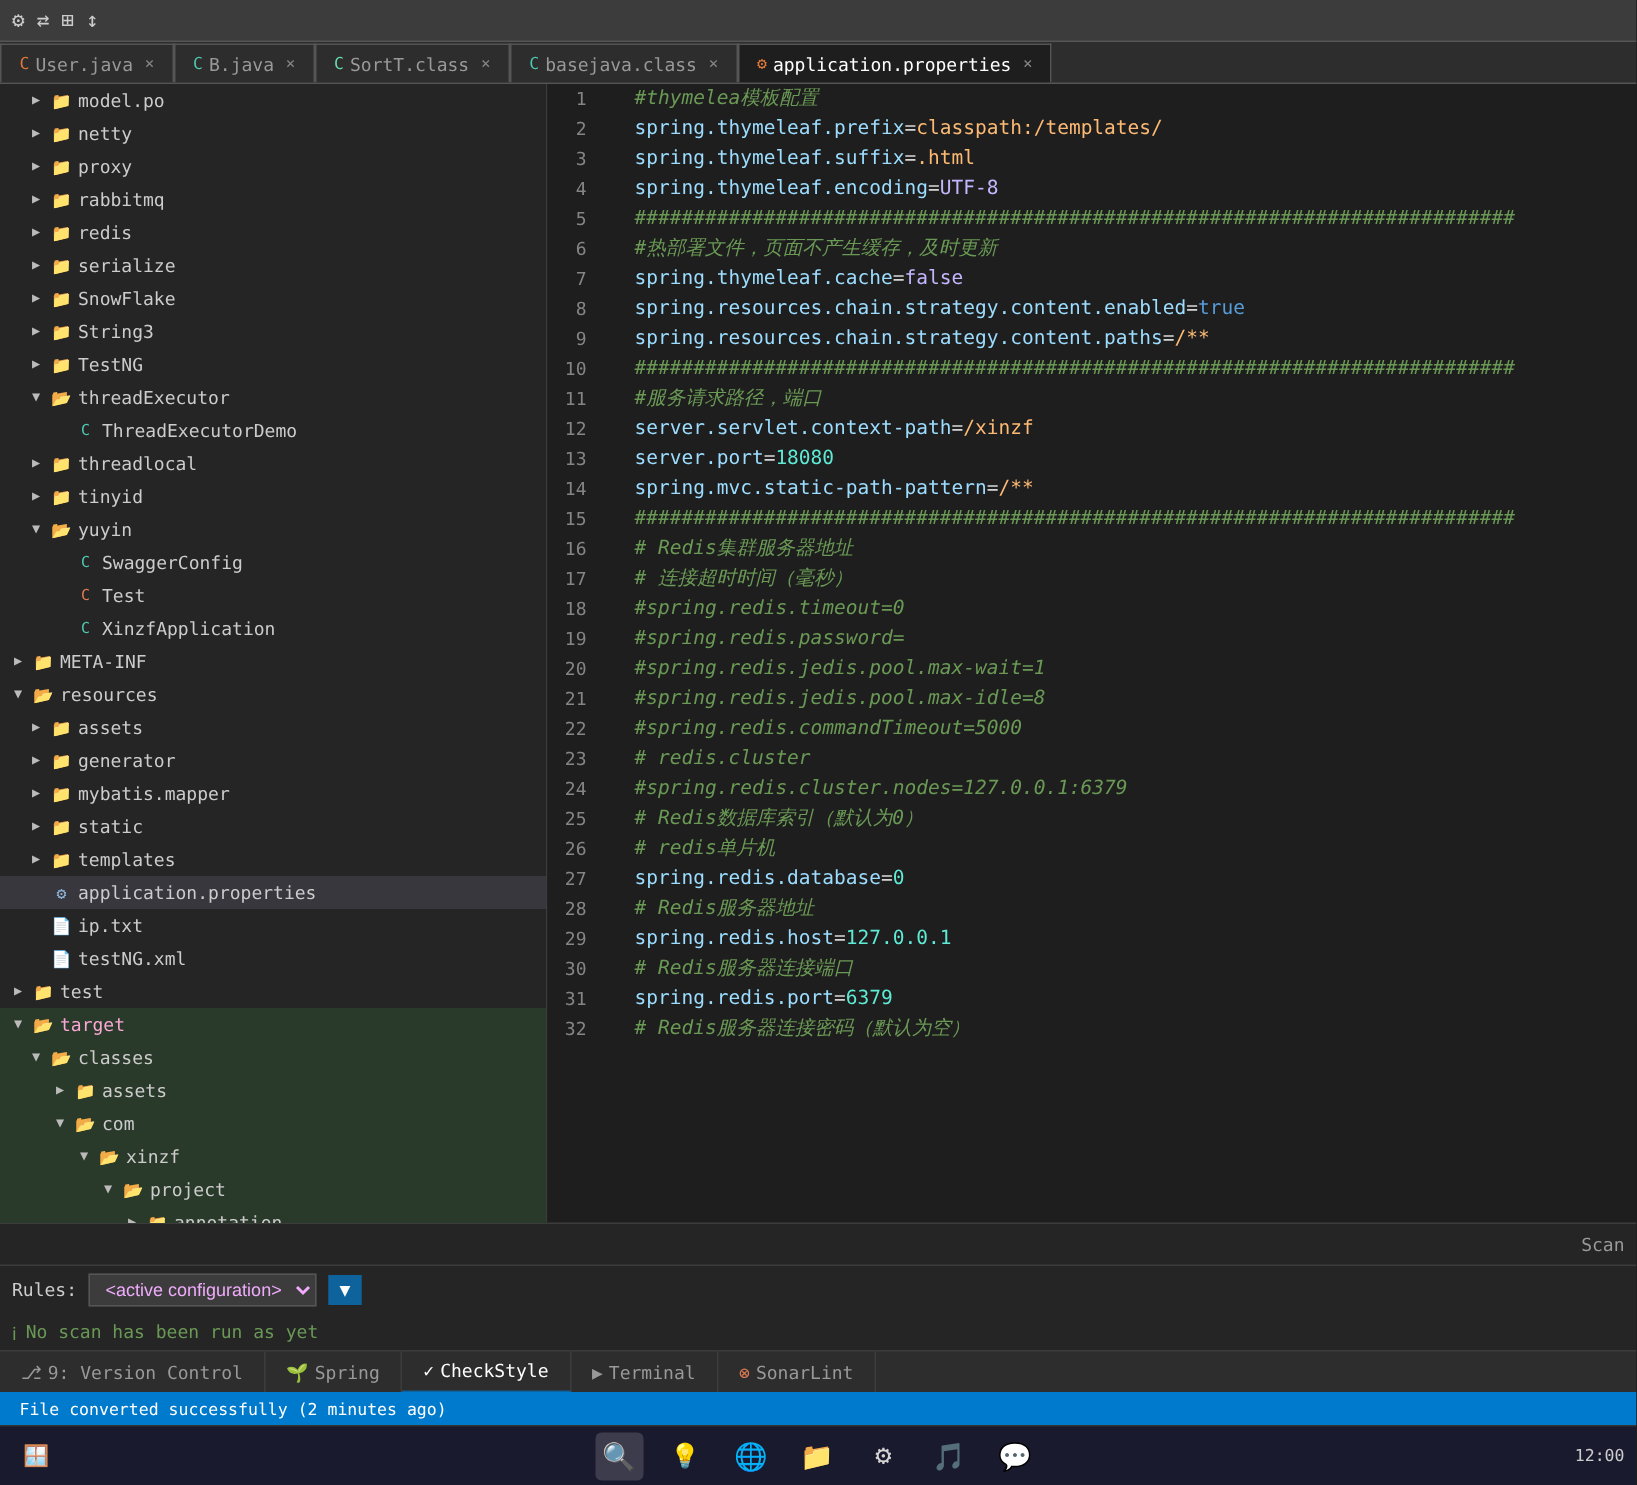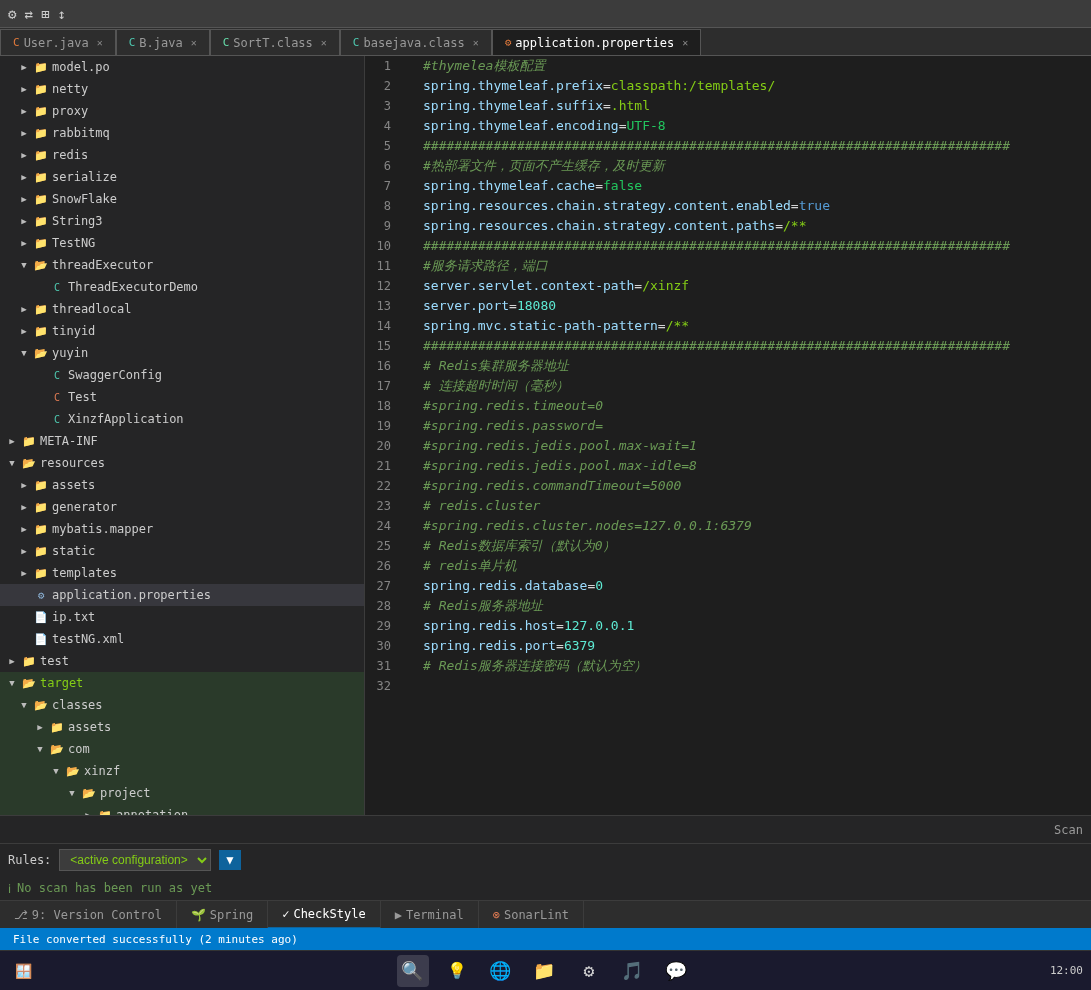--- a/index.html
+++ b/index.html
@@ -170,23 +170,23 @@
       line-height: 20px;
       font-size: 13px;
     }
     .code-line {
       height: 20px;
       white-space: pre;
     }
 
     
     .c-comment { color: #6a9955; font-style: italic; }
-    .c-value-blue { color: #22c55e; }
+    .c-value-blue { color: #c4b5fd; }
     .c-value-green { color: #5eead4; }
-    .c-string { color: #84cc16; }
+    .c-string { color: #fdba74; }
     .c-prop { color: #9cdcfe; }
     .c-eq { color: #d4d4d4; }
     .c-true { color: #569cd6; }
 
     
     .bottom-panel {
       background: #252526;
       border-top: 1px solid #3c3c3c;
       flex-shrink: 0;
     }
@@ -207,21 +207,21 @@
       display: flex;
       align-items: center;
       padding: 0 8px;
       gap: 8px;
       font-size: 12px;
       color: #ccc;
     }
     .rules-select {
       background: #3c3c3c;
       border: 1px solid #555;
-      color: #84cc16;
+      color: #f0abfc;
       padding: 2px 6px;
       font-size: 12px;
       cursor: pointer;
     }
     .dropdown-arrow {
       background: #0e639c;
       color: #fff;
       padding: 2px 6px;
       border: 1px solid #0e639c;
       cursor: pointer;
@@ -536,21 +536,21 @@
 
     <div class="tree-item">
       <span class="tree-arrow" style="margin-left:4px;">▶</span>
       <span class="tree-icon folder-icon">📁</span>
       <span class="tree-label">test</span>
     </div>
 
     <div class="tree-item" style="background:#2a3a2a;">
       <span class="tree-arrow" style="margin-left:4px;">▼</span>
       <span class="tree-icon folder-icon" style="color:#dcb67a;">📂</span>
-      <span class="tree-label" style="color:#84cc16;">target</span>
+      <span class="tree-label" style="color:#f9a8d4;">target</span>
     </div>
 
     <div class="tree-item" style="background:#2a3a2a;">
       <span class="tree-indent"></span>
       <span class="tree-arrow">▼</span>
       <span class="tree-icon folder-icon">📂</span>
       <span class="tree-label">classes</span>
     </div>
 
     <div class="tree-item" style="background:#2a3a2a;">
@@ -660,20 +660,21 @@
         <div class="code-line"><span class="c-comment">#spring.redis.jedis.pool.max-wait=1</span></div>
         <div class="code-line"><span class="c-comment">#spring.redis.jedis.pool.max-idle=8</span></div>
         <div class="code-line"><span class="c-comment">#spring.redis.commandTimeout=5000</span></div>
         <div class="code-line"><span class="c-comment"># redis.cluster</span></div>
         <div class="code-line"><span class="c-comment">#spring.redis.cluster.nodes=127.0.0.1:6379</span></div>
         <div class="code-line"><span class="c-comment"># Redis数据库索引（默认为0）</span></div>
         <div class="code-line"><span class="c-comment"># redis单片机</span></div>
         <div class="code-line"><span class="c-prop">spring.redis.database</span><span class="c-eq">=</span><span class="c-value-green">0</span></div>
         <div class="code-line"><span class="c-comment"># Redis服务器地址</span></div>
         <div class="code-line"><span class="c-prop">spring.redis.host</span><span class="c-eq">=</span><span class="c-value-green">127.0.0.1</span></div>
+        <div class="code-line"><span class="c-comment"># Redis服务器连接端口</span></div>
         <div class="code-line"><span class="c-prop">spring.redis.port</span><span class="c-eq">=</span><span class="c-value-green">6379</span></div>
         <div class="code-line"><span class="c-comment"># Redis服务器连接密码（默认为空）</span></div>
       </div>
     </div>
   </div>
 
 </div>
 
 <div class="bottom-panel">
   <div class="scan-bar">

